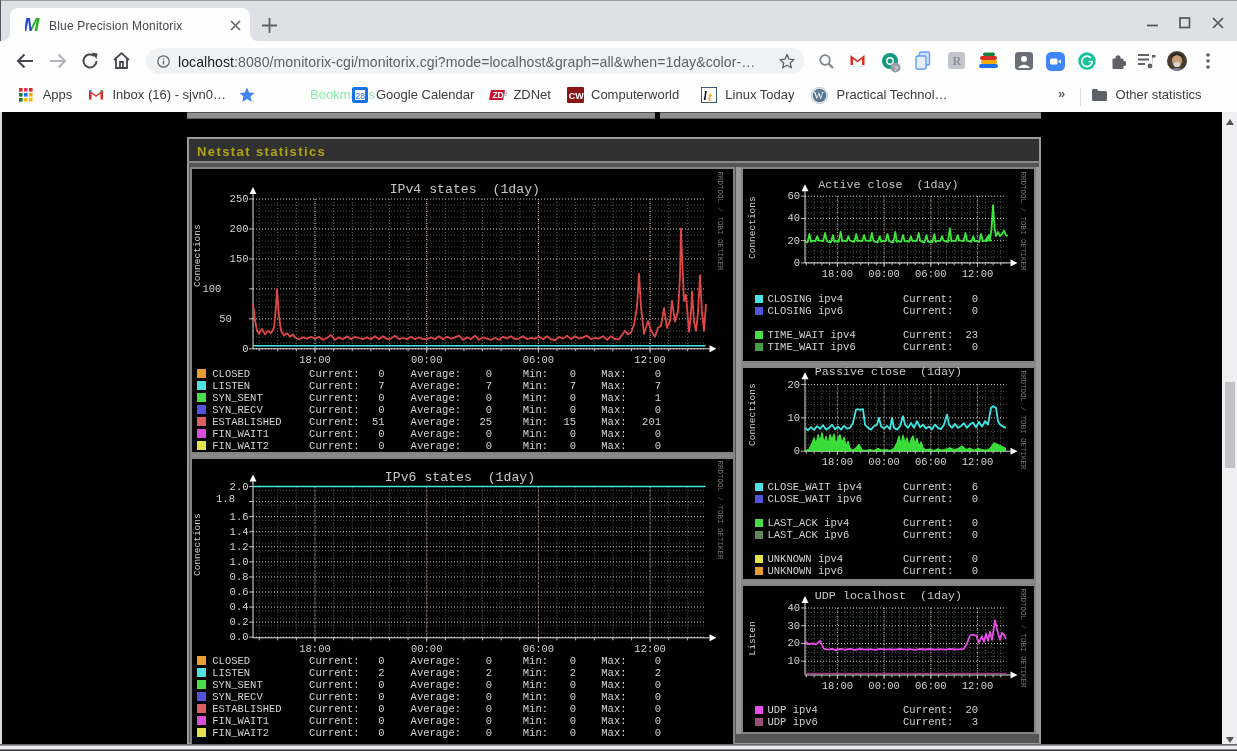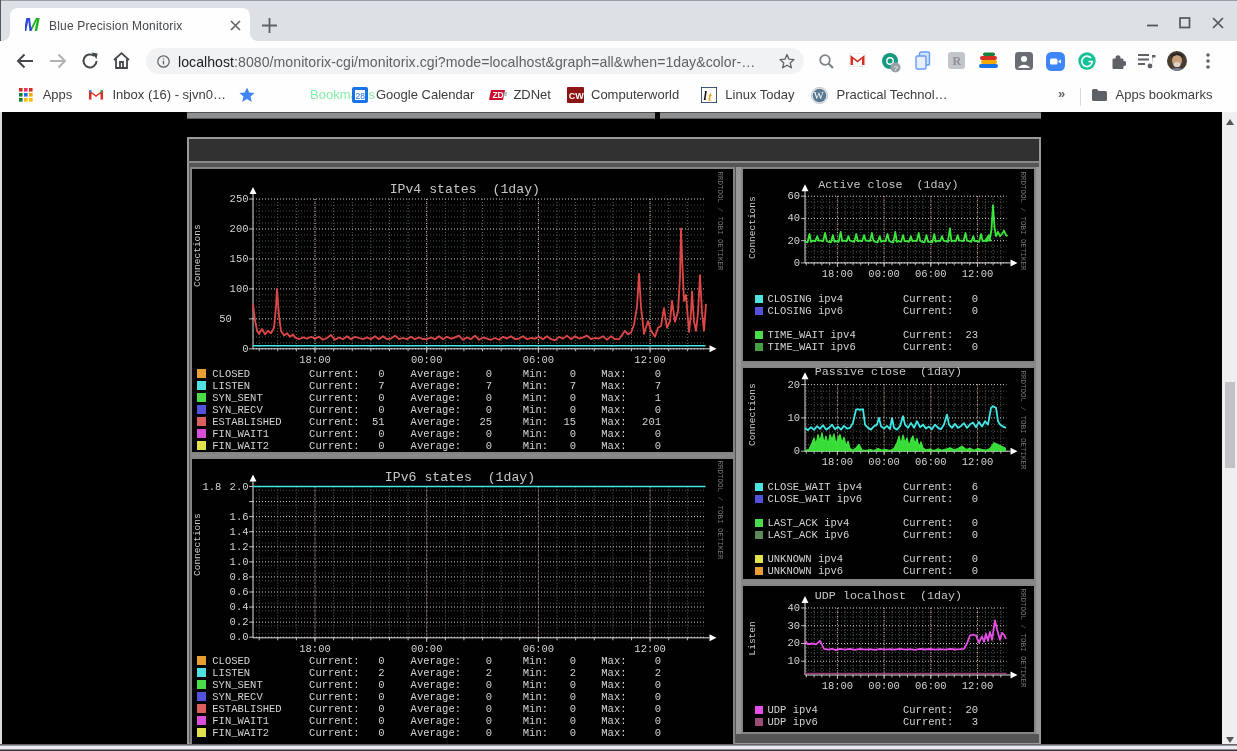--- a/index.html
+++ b/index.html
@@ -184,25 +184,26 @@
 <circle cx="8.5" cy="8.5" r="8.2" fill="#e8eaed" stroke="#b0b4b9" stroke-width="0.6"></circle>
 <circle cx="8.5" cy="8.5" r="6.8" fill="#5a7a94"></circle>
 <text x="2.7" y="12.3" font-family="Liberation Serif" font-size="10.5" fill="#fff">W</text>
     </svg>
 <div style="position:absolute;left:836.5px;top:87.0px;width:120px;height:15px;font:13px 'Liberation Sans',sans-serif;color:#3c4043;white-space:nowrap;">Practical Technol…</div>
 <div style="position:absolute;left:1058px;top:86px;width:20px;height:17px;font:bold 13px 'Liberation Sans',sans-serif;color:#5f6368;">»</div>
 <div style="position:absolute;left:1080px;top:88px;width:1px;height:18px;background:#dadce0;"></div>
 <svg class="abs" style="left:1092px;top:89px" width="15" height="12">
       <path d="M0 1.5 a1.5 1.5 0 0 1 1.5 -1.5 H5 l1.5 2 H13.5 A1.5 1.5 0 0 1 15 3.5 V10.5 A1.5 1.5 0 0 1 13.5 12 H1.5 A1.5 1.5 0 0 1 0 10.5 Z" fill="#5f6368"></path>
     </svg>
-<div style="position:absolute;left:1115.6px;top:87.0px;width:110px;height:15px;font:13px 'Liberation Sans',sans-serif;color:#3c4043;white-space:nowrap;">Apps bookmarks</div>
+<div style="position:absolute;left:1115.6px;top:87.0px;width:110px;height:15px;font:13px 'Liberation Sans',sans-serif;color:#3c4043;white-space:nowrap;">Other statistics</div>
 <div style="position:absolute;left:0px;top:112px;width:1237px;height:639px;background:#000;"></div>
 <div style="position:absolute;left:187px;top:112px;width:854px;height:6.5px;background:#8e9092;border-top:1px solid #515151;border-bottom:1px solid #5c5c5c;"></div>
 <div style="position:absolute;left:654.5px;top:112px;width:5px;height:7px;background:#0a0a0a;"></div>
 <div style="position:absolute;left:187px;top:137px;width:854px;height:26px;background:#323232;border:2px solid #9b9b9b;border-bottom:2px solid #8a8a8a;"></div>
+<div style="position:absolute;left:197px;top:143.5px;width:300px;height:18px;font:bold 13px 'Liberation Sans',sans-serif;letter-spacing:1.4px;color:#b0a318;">Netstat statistics</div>
 <div style="position:absolute;left:187px;top:163px;width:854px;height:582px;background:#565656;border:2px solid #9b9b9b;border-top:none;"></div>
 <div style="position:absolute;left:735.5px;top:167px;width:5px;height:567px;background:#9a9a9a;"></div>
 <div style="position:absolute;left:1036px;top:167px;width:3px;height:567px;background:#9a9a9a;"></div>
 <div style="position:absolute;left:190px;top:454px;width:545px;height:3.5px;background:#8a8a8a;"></div>
 <div style="position:absolute;left:741px;top:363px;width:295px;height:3.5px;background:#8a8a8a;"></div>
 <div style="position:absolute;left:741px;top:581px;width:295px;height:3.5px;background:#8a8a8a;"></div>
 <div style="position:absolute;left:190px;top:167px;width:545px;height:287px;background:#020202;box-shadow:inset 0 0 0 2px #858585;">
 <div style="position:absolute;left:190px;top:15px;width:160px;text-align:right;font:13.2px 'Liberation Mono',monospace;color:#c8c8c8;white-space:pre;">IPv4 states  (1day)</div>
 <div style="position:absolute;left:-24.3px;top:83.3px;width:63px;font:9.5px 'Liberation Mono',monospace;color:#cfcfcf;letter-spacing:0px;white-space:pre;transform:rotate(-90deg);transform-origin:center center">Connections</div>
 <div style="position:absolute;left:479.5px;top:50.0px;width:99px;font:7.5px 'Liberation Mono',monospace;color:#787878;letter-spacing:0px;white-space:pre;transform:rotate(90deg);transform-origin:center center">RRDTOOL / TOBI OETIKER</div>
@@ -214,21 +215,21 @@
         <path d="M125.00 32.0V181.8M236.70 32.0V181.8M348.40 32.0V181.8M460.10 32.0V181.8" stroke="#b04545" stroke-width="1" stroke-dasharray="1,3" stroke-dashoffset="2" fill="none"></path>
         <path d="M59 181.80H63M59 151.84H63M59 121.88H63M59 91.92H63M59 61.96H63M59 32.00H63M69.15 181.8V184.3M87.77 181.8V184.3M106.38 181.8V184.3M125.00 181.8V184.3M143.62 181.8V184.3M162.24 181.8V184.3M180.85 181.8V184.3M199.47 181.8V184.3M218.09 181.8V184.3M236.70 181.8V184.3M255.32 181.8V184.3M273.94 181.8V184.3M292.55 181.8V184.3M311.17 181.8V184.3M329.79 181.8V184.3M348.41 181.8V184.3M367.02 181.8V184.3M385.64 181.8V184.3M404.26 181.8V184.3M422.87 181.8V184.3M441.49 181.8V184.3M460.11 181.8V184.3M478.72 181.8V184.3M497.34 181.8V184.3M125.00 181.8V185.8M236.70 181.8V185.8M348.40 181.8V185.8M460.10 181.8V185.8" stroke="#b8b8b8" stroke-width="1" fill="none"></path>
         <path d="M63 26.0V181.8H519.5" stroke="#ddd" stroke-width="1" fill="none"></path>
         <polygon points="59.5,27 66.5,27 63,20" fill="#fff"></polygon>
         <polygon points="519.5,178.3 519.5,185.3 526.5,181.8" fill="#fff"></polygon>
         <polyline points="63.0,178.8 515.5,178.8" stroke="#40e8e8" stroke-width="1.6" fill="none" stroke-linejoin="round"></polyline>
         <polyline points="63.0,136.9 65.0,153.0 67.0,163.8 69.0,166.8 72.0,162.0 75.0,167.4 78.0,163.8 81.0,166.2 84.0,160.8 86.0,139.9 87.0,121.9 89.0,148.8 91.0,163.8 94.0,168.6 97.0,166.2 100.0,169.8 103.0,167.4 105.0,170.4 109.0,172.2 113.0,170.4 117.0,171.6 121.0,169.8 125.0,171.6 129.0,169.8 133.0,172.8 137.0,171.0 141.0,168.0 145.0,172.8 149.0,170.4 153.0,172.2 157.0,169.2 161.0,172.2 165.0,169.8 169.0,171.0 173.0,172.2 177.0,170.4 181.0,172.2 185.0,169.2 189.0,172.2 193.0,169.2 197.0,172.2 201.0,171.6 205.0,168.6 209.0,172.2 213.0,171.0 217.0,172.2 221.0,169.8 225.0,172.2 229.0,170.4 233.0,172.2 237.0,172.2 241.0,170.4 245.0,172.2 249.0,169.2 253.0,172.2 257.0,169.8 261.0,171.6 265.0,170.4 269.0,168.6 273.0,172.8 277.0,170.4 281.0,172.2 285.0,168.6 289.0,172.8 293.0,170.4 297.0,171.6 301.0,172.8 305.0,171.0 309.0,172.8 313.0,169.8 317.0,171.6 321.0,169.2 325.0,172.2 329.0,171.6 333.0,169.2 337.0,172.2 341.0,171.0 345.0,171.6 349.0,169.8 353.0,172.2 357.0,169.2 361.0,172.2 365.0,173.4 369.0,169.8 373.0,171.6 377.0,168.6 381.0,172.2 385.0,169.2 389.0,171.6 393.0,170.4 397.0,168.6 401.0,172.2 405.0,171.0 409.0,171.6 413.0,169.2 417.0,172.8 421.0,169.2 425.0,172.2 429.0,172.2 435.0,163.8 438.0,167.4 441.0,165.6 444.0,157.8 447.0,139.9 449.0,106.9 451.0,139.9 454.0,166.8 458.0,154.2 461.0,163.8 465.0,169.8 468.0,160.8 471.0,159.0 474.0,141.1 477.0,160.8 480.0,154.2 482.0,133.9 485.0,154.8 488.0,144.6 490.0,109.9 491.0,61.4 492.0,88.9 494.0,133.9 496.0,127.9 499.0,165.0 501.0,145.8 502.0,124.3 504.0,154.8 506.0,163.8 508.0,145.8 510.0,108.1 512.0,145.8 514.0,163.8 516.0,136.9" stroke="#e04848" stroke-width="1.8" fill="none" stroke-linejoin="round"></polyline>
       </svg>
 <div style="position:absolute;left:12.5px;top:175.8px;width:46px;text-align:right;font:10.5px 'Liberation Mono',monospace;color:#d5d5d5;white-space:pre">0</div>
 <div style="position:absolute;left:12.5px;top:145.84000000000003px;width:46px;text-align:center;font:10.5px 'Liberation Mono',monospace;color:#d5d5d5;white-space:pre">50</div>
-<div style="position:absolute;left:12.5px;top:115.88px;width:46px;text-align:right;font:10.5px 'Liberation Mono',monospace;color:#d5d5d5;white-space:pre">100</div>
+<div style="position:absolute;left:12.5px;top:115.88px;width:46px;text-align:left;font:10.5px 'Liberation Mono',monospace;color:#d5d5d5;white-space:pre">100</div>
 <div style="position:absolute;left:12.5px;top:85.92000000000002px;width:46px;text-align:right;font:10.5px 'Liberation Mono',monospace;color:#d5d5d5;white-space:pre">150</div>
 <div style="position:absolute;left:12.5px;top:55.960000000000036px;width:46px;text-align:right;font:10.5px 'Liberation Mono',monospace;color:#d5d5d5;white-space:pre">200</div>
 <div style="position:absolute;left:12.5px;top:26.00000000000003px;width:46px;text-align:right;font:10.5px 'Liberation Mono',monospace;color:#d5d5d5;white-space:pre">250</div>
 <div style="position:absolute;left:108.5px;top:186.5px;width:33px;text-align:center;font:10.5px 'Liberation Mono',monospace;color:#d5d5d5">18:00</div>
 <div style="position:absolute;left:220.2px;top:186.5px;width:33px;text-align:center;font:10.5px 'Liberation Mono',monospace;color:#d5d5d5">00:00</div>
 <div style="position:absolute;left:331.9px;top:186.5px;width:33px;text-align:center;font:10.5px 'Liberation Mono',monospace;color:#d5d5d5">06:00</div>
 <div style="position:absolute;left:443.6px;top:186.5px;width:33px;text-align:center;font:10.5px 'Liberation Mono',monospace;color:#d5d5d5">12:00</div>
 <div style="position:absolute;left:7px;top:202.3px;width:9px;height:9px;background:#e8a033"></div>
       <div style="position:absolute;left:22.30000000000001px;top:200.8px;font:10.5px 'Liberation Mono',monospace;color:#d5d5d5;white-space:pre;">CLOSED</div>
       <div style="position:absolute;left:119.10000000000002px;top:200.8px;font:10.5px 'Liberation Mono',monospace;color:#d5d5d5;white-space:pre;">Current:</div>
@@ -318,21 +319,21 @@
       </svg>
 <div style="position:absolute;left:12.5px;top:174.20000000000005px;width:46px;text-align:right;font:10.5px 'Liberation Mono',monospace;color:#d5d5d5;white-space:pre">0.0</div>
 <div style="position:absolute;left:12.5px;top:159.13px;width:46px;text-align:right;font:10.5px 'Liberation Mono',monospace;color:#d5d5d5;white-space:pre">0.2</div>
 <div style="position:absolute;left:12.5px;top:144.05999999999995px;width:46px;text-align:right;font:10.5px 'Liberation Mono',monospace;color:#d5d5d5;white-space:pre">0.4</div>
 <div style="position:absolute;left:12.5px;top:128.99px;width:46px;text-align:right;font:10.5px 'Liberation Mono',monospace;color:#d5d5d5;white-space:pre">0.6</div>
 <div style="position:absolute;left:12.5px;top:113.91999999999996px;width:46px;text-align:right;font:10.5px 'Liberation Mono',monospace;color:#d5d5d5;white-space:pre">0.8</div>
 <div style="position:absolute;left:12.5px;top:98.85000000000002px;width:46px;text-align:right;font:10.5px 'Liberation Mono',monospace;color:#d5d5d5;white-space:pre">1.0</div>
 <div style="position:absolute;left:12.5px;top:83.77999999999997px;width:46px;text-align:right;font:10.5px 'Liberation Mono',monospace;color:#d5d5d5;white-space:pre">1.2</div>
 <div style="position:absolute;left:12.5px;top:68.71000000000004px;width:46px;text-align:right;font:10.5px 'Liberation Mono',monospace;color:#d5d5d5;white-space:pre">1.4</div>
 <div style="position:absolute;left:12.5px;top:53.639999999999986px;width:46px;text-align:right;font:10.5px 'Liberation Mono',monospace;color:#d5d5d5;white-space:pre">1.6</div>
-<div style="position:absolute;left:12.5px;top:24px;width:46px;text-align:left;font:10.5px 'Liberation Mono',monospace;color:#d5d5d5;white-space:pre">1.8</div>
+<div style="position:absolute;left:12.5px;top:36px;width:46px;text-align:center;font:10.5px 'Liberation Mono',monospace;color:#d5d5d5;white-space:pre">1.8</div>
 <div style="position:absolute;left:12.5px;top:23.5px;width:46px;text-align:right;font:10.5px 'Liberation Mono',monospace;color:#d5d5d5;white-space:pre">2.0</div>
 <div style="position:absolute;left:108.5px;top:185.5px;width:33px;text-align:center;font:10.5px 'Liberation Mono',monospace;color:#d5d5d5">18:00</div>
 <div style="position:absolute;left:220.2px;top:185.5px;width:33px;text-align:center;font:10.5px 'Liberation Mono',monospace;color:#d5d5d5">00:00</div>
 <div style="position:absolute;left:331.9px;top:185.5px;width:33px;text-align:center;font:10.5px 'Liberation Mono',monospace;color:#d5d5d5">06:00</div>
 <div style="position:absolute;left:443.6px;top:185.5px;width:33px;text-align:center;font:10.5px 'Liberation Mono',monospace;color:#d5d5d5">12:00</div>
 <div style="position:absolute;left:7px;top:199.29999999999995px;width:9px;height:9px;background:#e8a033"></div>
       <div style="position:absolute;left:22.30000000000001px;top:197.79999999999995px;font:10.5px 'Liberation Mono',monospace;color:#d5d5d5;white-space:pre;">CLOSED</div>
       <div style="position:absolute;left:119.10000000000002px;top:197.79999999999995px;font:10.5px 'Liberation Mono',monospace;color:#d5d5d5;white-space:pre;">Current:</div>
       <div style="position:absolute;left:158.5px;top:197.79999999999995px;font:10.5px 'Liberation Mono',monospace;color:#d5d5d5;white-space:pre;width:36px;text-align:right;">0</div>
       <div style="position:absolute;left:220.60000000000002px;top:197.79999999999995px;font:10.5px 'Liberation Mono',monospace;color:#d5d5d5;white-space:pre;">Average:</div>

